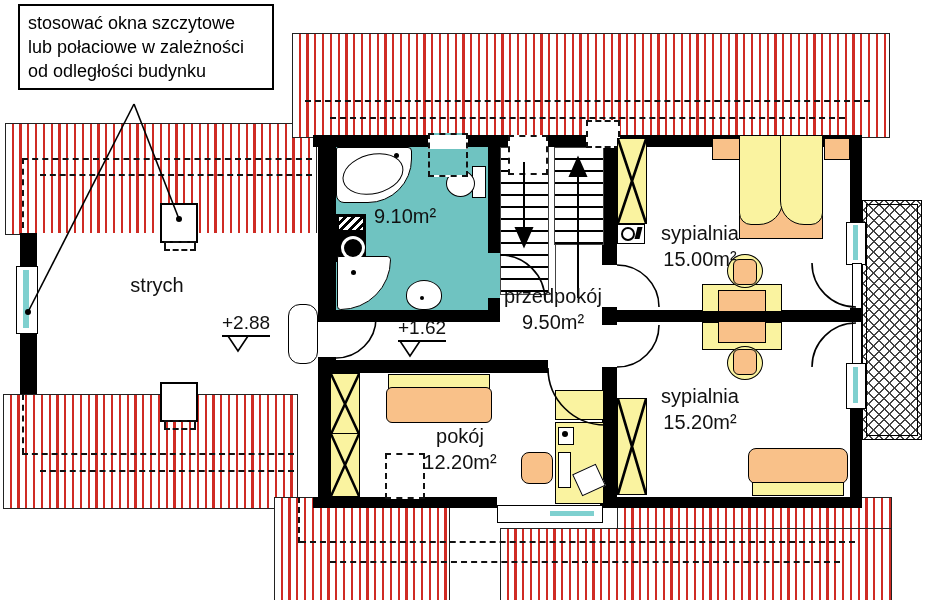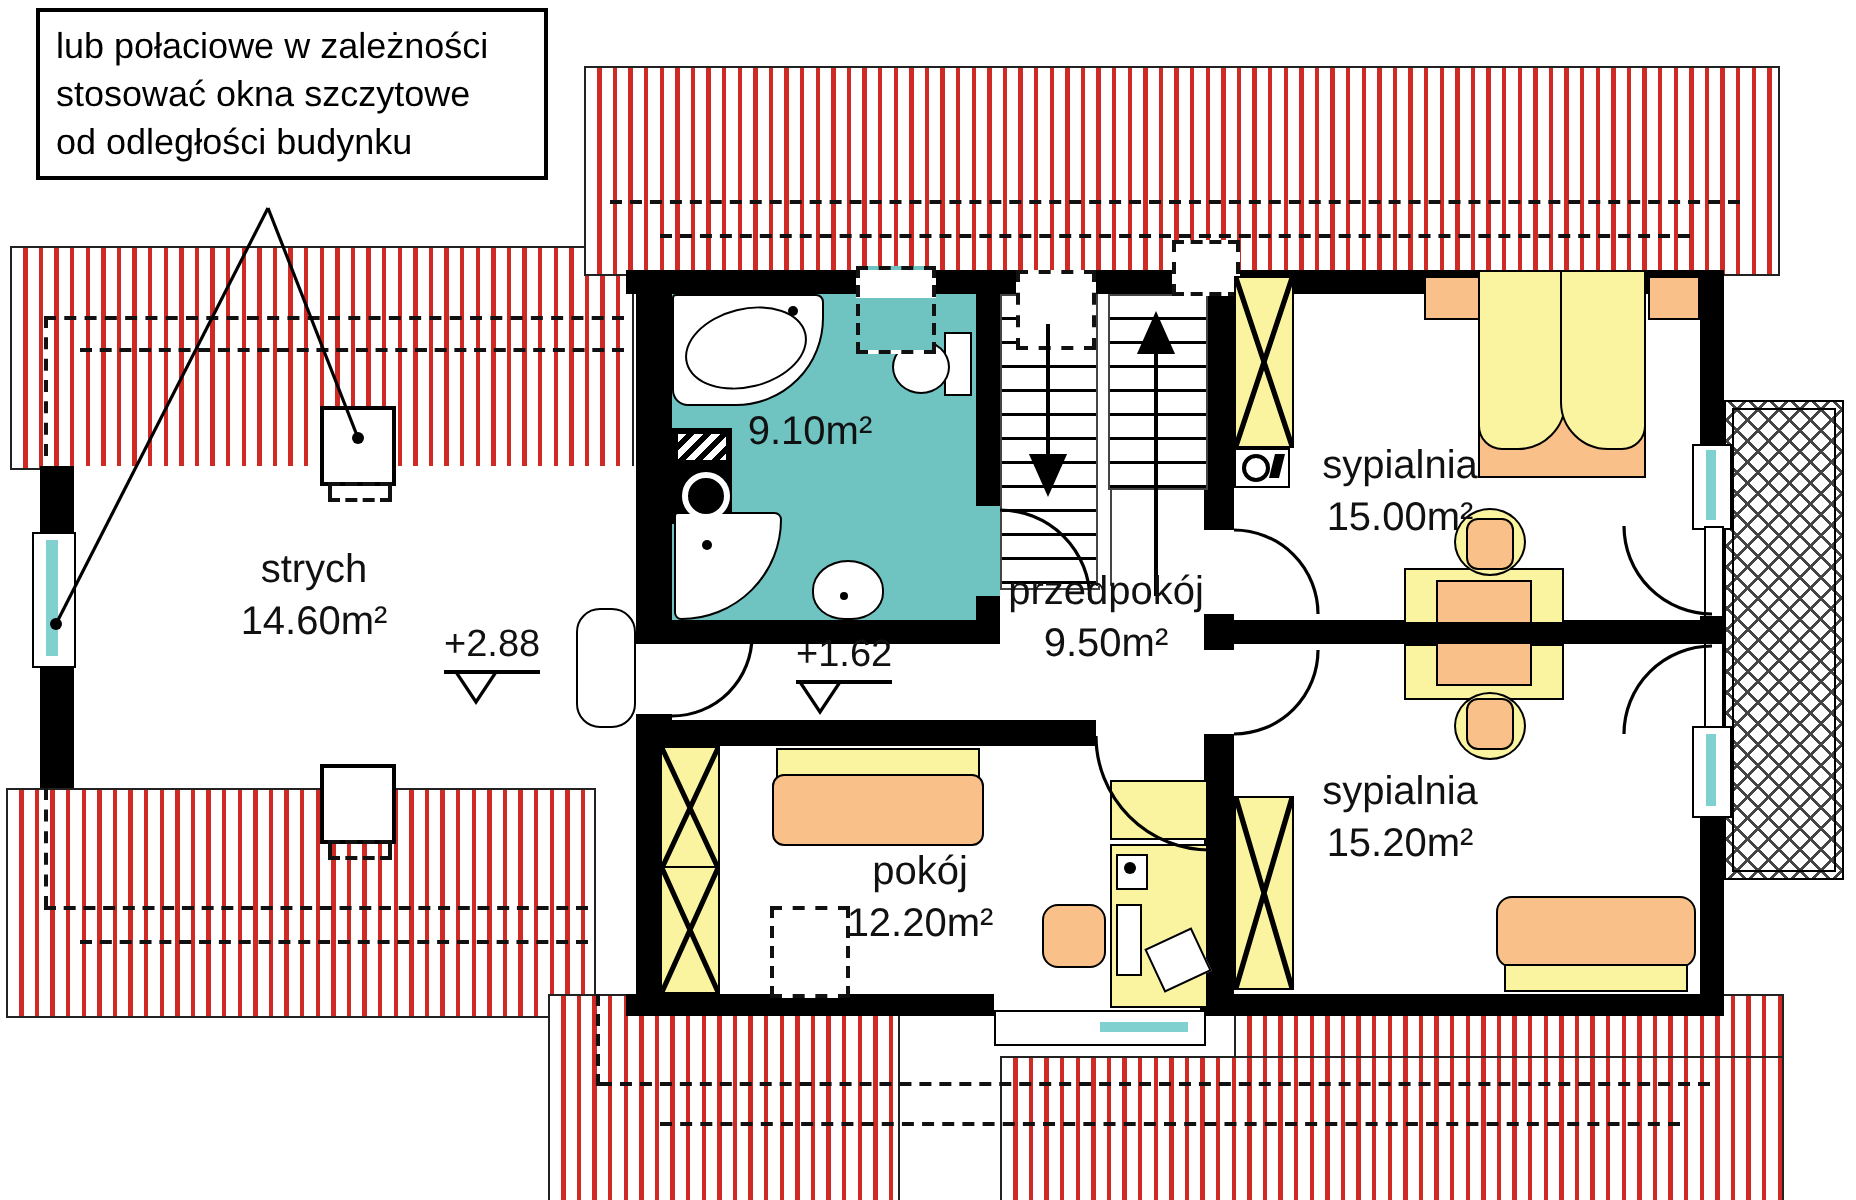--- a/index.html
+++ b/index.html
@@ -166,21 +166,20 @@
   <div class="furn-y" style="left:555px;top:390px;width:47px;height:28px"></div>
   <div class="furn-y" style="left:555px;top:422px;width:47px;height:80px"></div>
   <div class="whitebox" style="left:558px;top:427px;width:14px;height:16px"></div>
   <div class="abs" style="left:562px;top:431px;width:6px;height:6px;background:#000;border-radius:50%;z-index:5"></div>
   <div class="whitebox" style="left:558px;top:452px;width:11px;height:34px"></div>
   <div class="whitebox" style="left:576px;top:468px;width:24px;height:22px;transform:rotate(-25deg)"></div>
   <div class="furn-o" style="left:521px;top:452px;width:30px;height:30px;border-radius:8px"></div>
 
   <div class="label" style="left:77px;top:272px;width:160px">
     <span>strych</span>
-    <span>14.60m²</span>
   </div>
   <div class="label" style="left:330px;top:203px;width:150px">
     <span>9.10m²</span>
   </div>
   <div class="label" style="left:478px;top:283px;width:150px">
     <span>przedpokój</span>
     <span>9.50m²</span>
   </div>
   <div class="label" style="left:385px;top:423px;width:150px">
     <span>pokój</span>
@@ -191,22 +190,22 @@
     <span>15.00m²</span>
   </div>
   <div class="label" style="left:625px;top:383px;width:150px">
     <span>sypialnia</span>
     <span>15.20m²</span>
   </div>
   <div class="lv" style="left:222px;top:312px">+2.88</div>
   <div class="lv" style="left:398px;top:317px">+1.62</div>
 
   <div id="note">
+    <div>stosować okna szczytowe</div>
     <div>lub połaciowe w zależności</div>
-    <div>stosować okna szczytowe</div>
     <div>od odległości budynku</div>
   </div>
 
   <svg id="overlay" width="928" height="600" viewBox="0 0 928 600">
 
     <g stroke="#000" stroke-width="1.6" fill="none">
       <path d="M134 104 L179 219"></path>
       <path d="M134 104 L28 312"></path>
     </g>
     <circle cx="179" cy="219" r="3" fill="#000"></circle>

